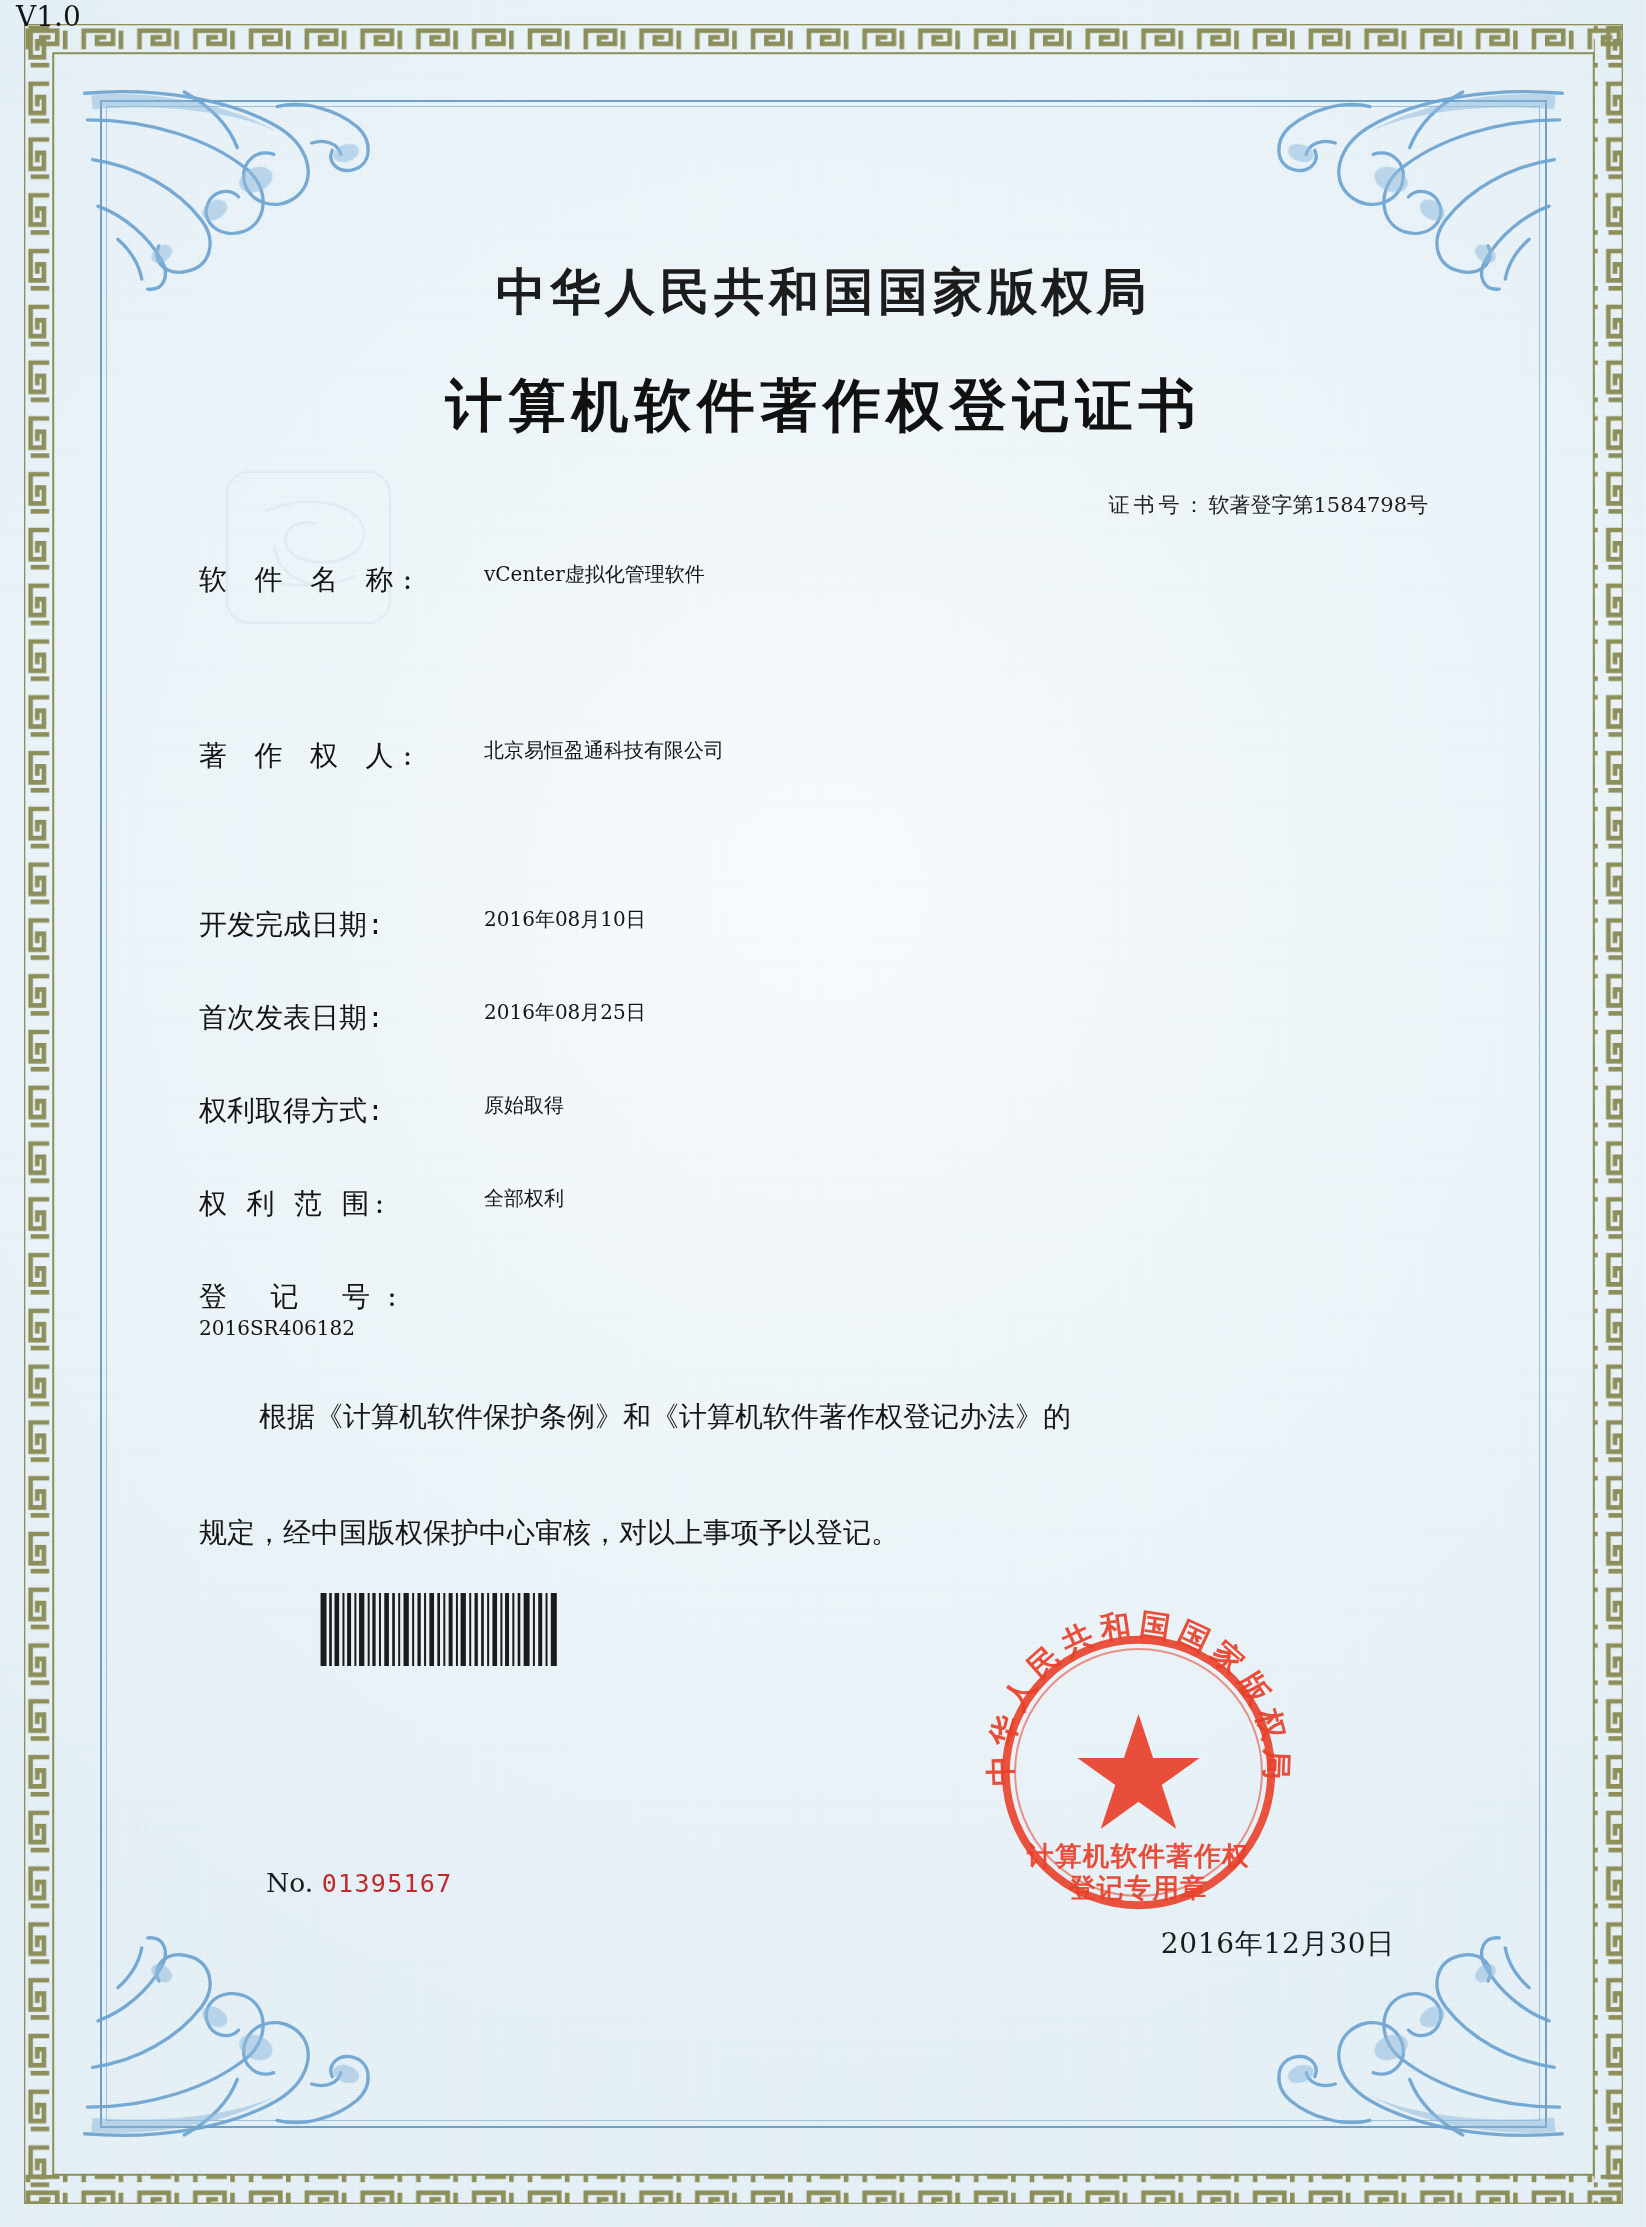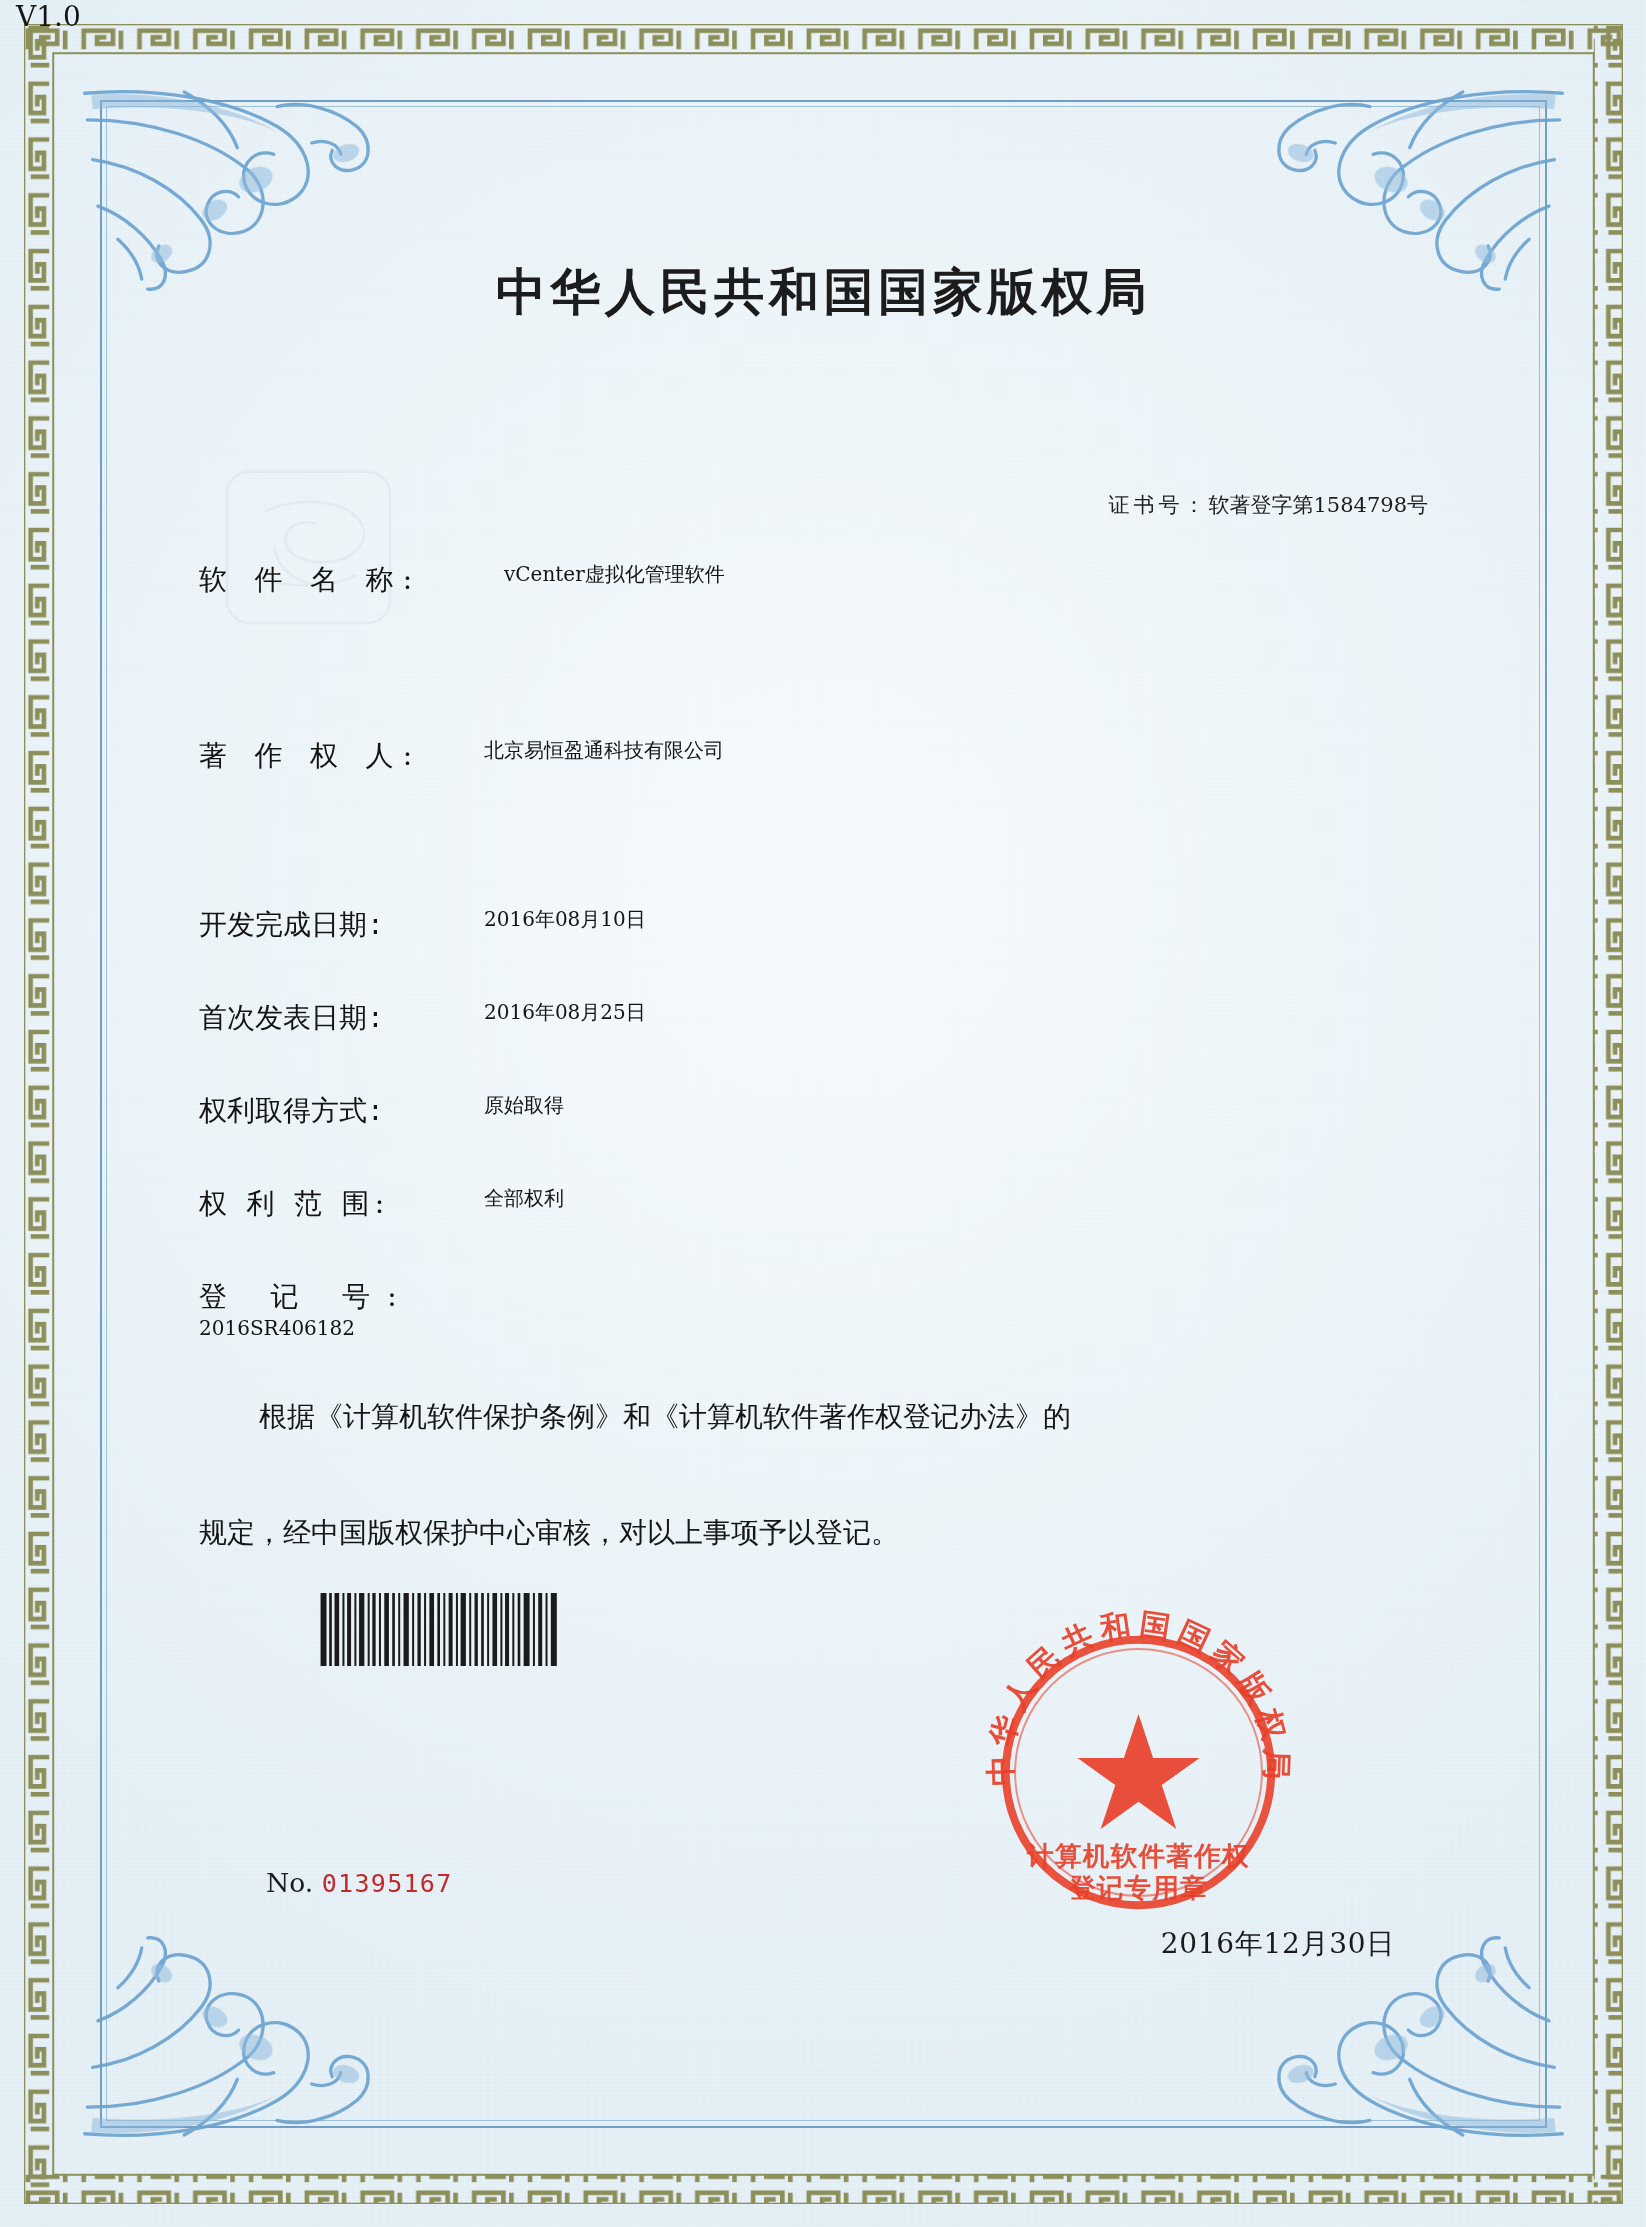--- a/index.html
+++ b/index.html
@@ -137,21 +137,21 @@
   .field .val {
     font-size: 20px;
     color: #141414;
     white-space: nowrap;
   }
   .sp4 { letter-spacing: 17.3px; }
   .sp3 { letter-spacing: 9.3px; }
   .sp2 { letter-spacing: 5.3px; }
   .sp0 { letter-spacing: 0px; font-family: Liberation Mono, monospace; }
 
-  .f-name   { left: 199px; top: 561px; gap: 20px; }
+  .f-name   { left: 199px; top: 561px; }
   .f-name2  { left: 485px; top: 614px; font-size: 28px;
               font-family: "DejaVu Serif","Liberation Serif",serif; color:#141414;padding-left:16px; }
   .f-owner  { left: 199px; top: 737px; }
   .f-dev    { left: 199px; top: 906px; }
   .f-pub    { left: 199px; top: 999px; }
   .f-way    { left: 199px; top: 1092px; }
   .f-scope  { left: 199px; top: 1185px; }
   .f-reg    { left: 199px; top: 1278px; flex-direction: column; }
 
   .para {
@@ -327,20 +327,21 @@
       <rect x="12" y="10" width="246" height="228" rx="34"></rect>
       <path d="M70,70 C120,46 190,52 212,84 C232,112 206,142 166,146 C126,150 98,132 100,110 C102,92 124,82 146,88"></path>
       <path d="M70,172 C110,186 176,184 206,166"></path>
       <path d="M84,120 C84,150 110,176 146,180"></path>
     </g>
   </svg>
 
   <div class="content">
 
     <div class="title1">中华人民共和国国家版权局</div>
+    <div class="title2">计算机软件著作权登记证书</div>
 
     <div class="certno">
       <span class="lab">证书号：</span><span class="val">软著登字第1584798号</span>
     </div>
 
     <div class="field f-name">
       <span class="lab sp3">软 件 名 称:</span>
       <span class="val">vCenter虚拟化管理软件</span>
     </div>
     <div class="f-name2">V1.0</div>

